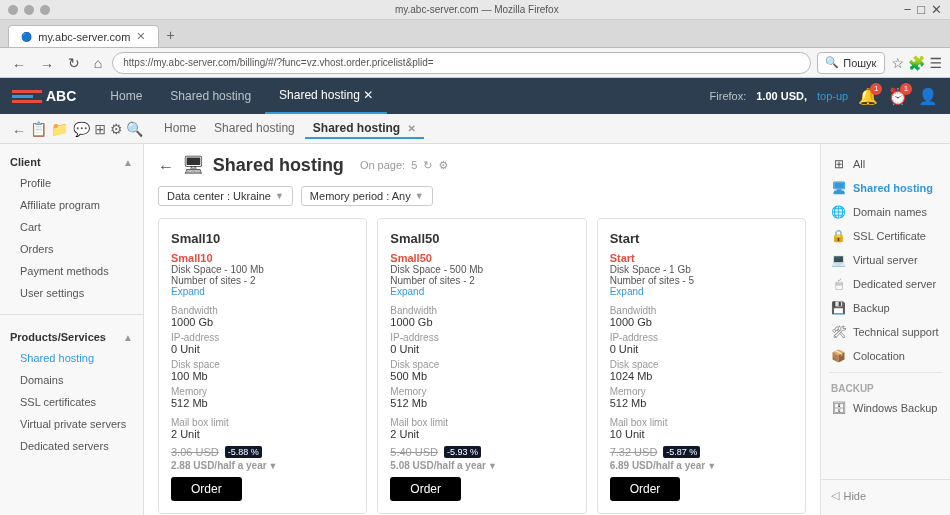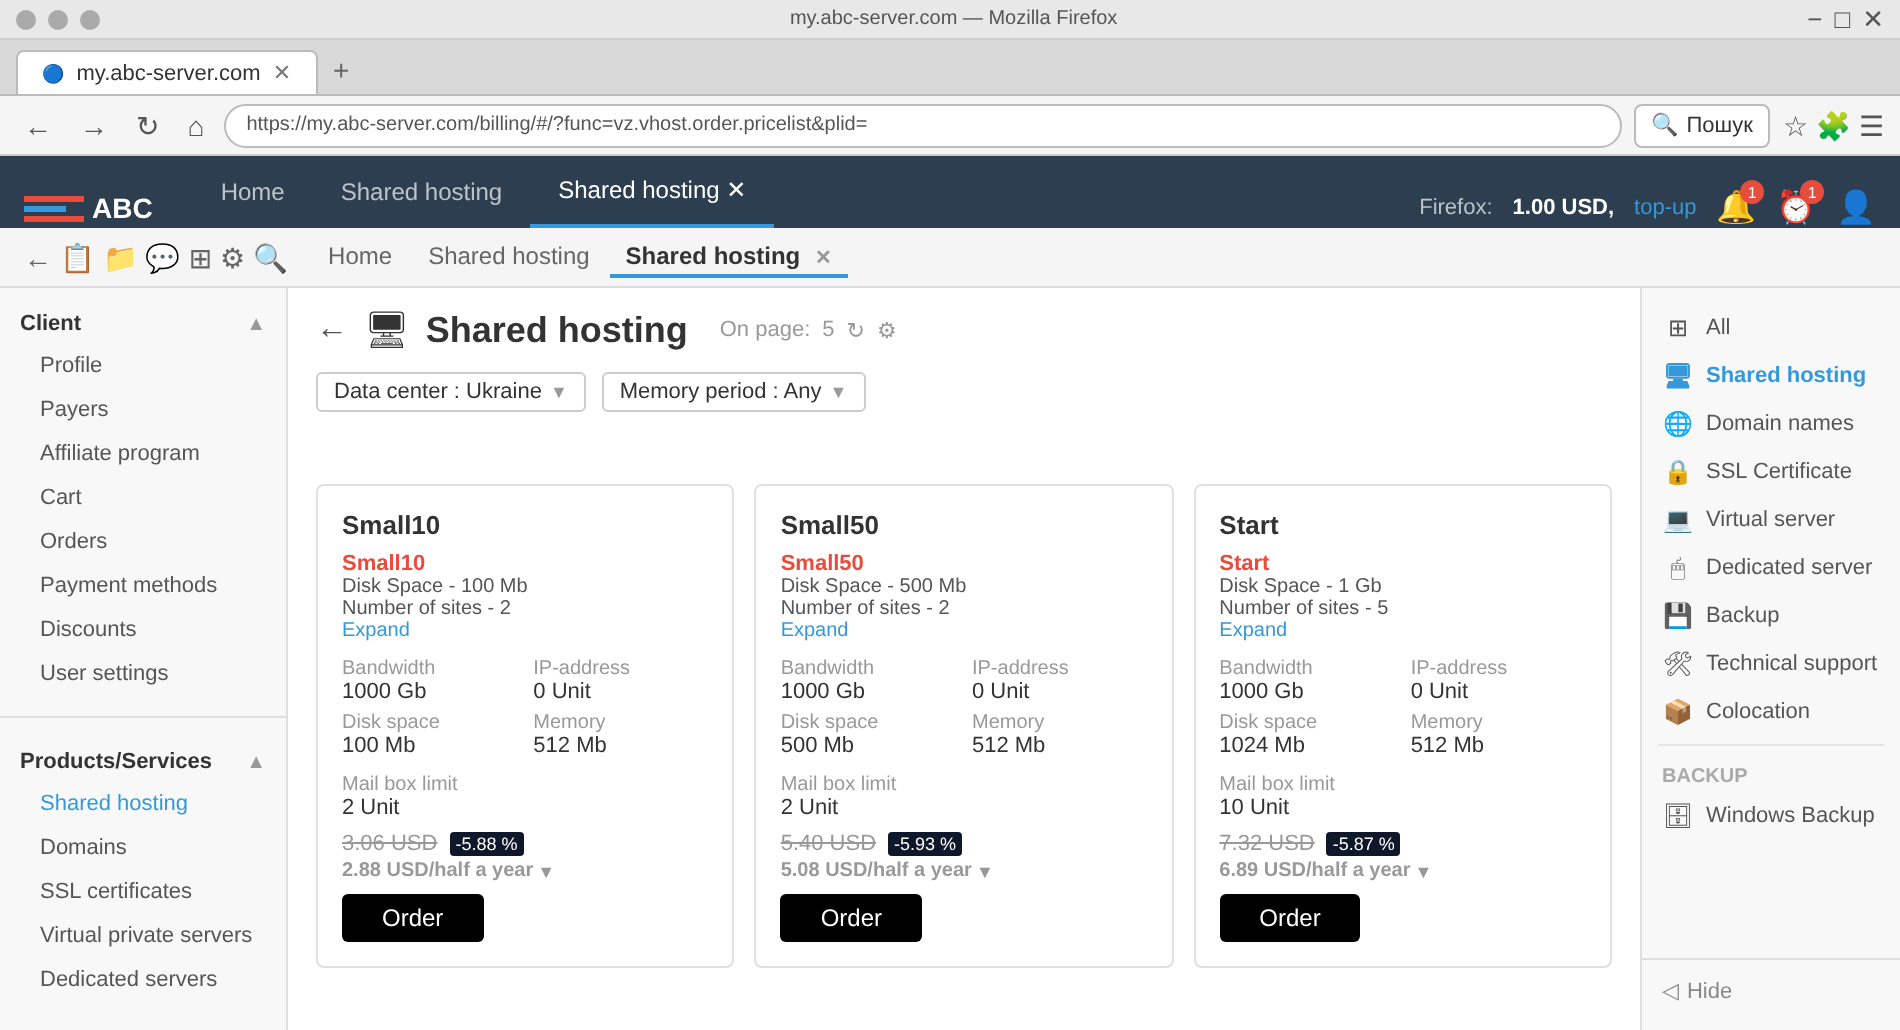--- a/index.html
+++ b/index.html
@@ -21,21 +21,21 @@
     .nav-btn { background: none; border: none; font-size: 14px; color: #555; cursor: pointer; padding: 2px 4px; }
     .url-box { flex: 1; background: #fff; border: 1px solid #bbb; border-radius: 12px; height: 22px; display: flex; align-items: center; padding: 0 10px; font-size: 11px; color: #333; }
     .search-box { background: #fff; border: 1px solid #bbb; border-radius: 4px; height: 22px; display: flex; align-items: center; padding: 0 8px; font-size: 11px; color: #333; gap: 4px; }
     .toolbar-icons { display: flex; gap: 4px; }
     .toolbar-icon { font-size: 14px; color: #555; cursor: pointer; }
 
     
     .app { display: flex; flex-direction: column; height: calc(515px - 78px); background: #fff; }
 
     
-    .top-nav { background: #2c3e50; height: 36px; display: flex; align-items: flex-end; padding: 0 12px; gap: 20px; flex-shrink: 0; }
+    .top-nav { background: #2c3e50; height: 36px; display: flex; align-items: center; padding: 0 12px; gap: 20px; flex-shrink: 0; }
     .logo { color: #fff; font-weight: bold; font-size: 14px; display: flex; align-items: center; gap: 4px; }
     .logo-icon { width: 30px; height: 20px; display: flex; flex-direction: column; gap: 2px; justify-content: center; }
     .logo-line { height: 3px; background: #e74c3c; width: 100%; }
     .logo-line.blue { background: #3498db; width: 70%; }
     .nav-links { display: flex; gap: 0; flex: 1; }
     .nav-link { color: #bdc3c7; font-size: 12px; padding: 0 14px; height: 36px; display: flex; align-items: center; cursor: pointer; text-decoration: none; }
     .nav-link.active { color: #fff; border-bottom: 2px solid #3498db; }
     .nav-right { display: flex; align-items: center; gap: 10px; color: #bdc3c7; font-size: 11px; }
     .balance-amount { color: #fff; font-weight: bold; }
     .top-up { color: #3498db; cursor: pointer; }
@@ -72,27 +72,27 @@
     .page-title { font-size: 18px; font-weight: bold; color: #333; }
     .page-meta { display: flex; align-items: center; gap: 6px; margin-left: 8px; font-size: 11px; color: #999; }
 
     
     .filters { display: flex; gap: 8px; margin-bottom: 12px; }
     .filter-btn { background: #fff; border: 1px solid #ccc; border-radius: 3px; padding: 3px 8px; font-size: 11px; color: #333; cursor: pointer; display: flex; align-items: center; gap: 4px; }
     .filter-btn .arrow { font-size: 9px; color: #999; }
 
     
     .product-grid { display: grid; grid-template-columns: 1fr 1fr 1fr; gap: 10px; }
-    .product-card { background: #fff; border: 1px solid #e0e0e0; border-radius: 4px; padding: 12px; margin-top: 24px; }
+    .product-card { background: #fff; border: 1px solid #e0e0e0; border-radius: 4px; padding: 12px; }
     .product-name { font-size: 13px; font-weight: bold; color: #333; margin-bottom: 6px; }
     .product-highlight { font-size: 11px; color: #e74c3c; font-weight: bold; }
     .product-spec { font-size: 10px; color: #555; }
     .expand-link { font-size: 10px; color: #3498db; cursor: pointer; display: block; margin-bottom: 8px; }
 
-    .specs-grid { display: grid; grid-template-columns: 1fr 1fr; gap: 4px 8px; margin: 8px 0; }
+    .specs-grid { display: grid; grid-template-columns: 1fr; gap: 4px 8px; margin: 8px 0; }
     .spec-item { }
     .spec-label { font-size: 10px; color: #999; }
     .spec-value { font-size: 11px; color: #333; }
 
     .pricing-row { display: flex; align-items: flex-end; gap: 6px; margin: 6px 0 2px; }
     .price-old { font-size: 11px; color: #999; text-decoration: line-through; }
     .price-badge { background: #0f172a; color: #fff; font-size: 9px; border-radius: 2px; padding: 1px 3px; }
     .price-period { font-size: 10px; color: #999; display: flex; align-items: center; gap: 2px; }
     .price-arrow { font-size: 9px; }
 
@@ -204,26 +204,24 @@
 
   <div class="main-layout">
 
     <div class="sidebar-left">
       <div class="sidebar-section">
         <div class="sidebar-section-header">
           <span>Client</span>
           <span class="section-toggle">▲</span>
         </div>
         <div class="sidebar-item"><span>Profile</span></div>
-        <div class="sidebar-item"><span>Payers</span></div>
         <div class="sidebar-item"><span>Affiliate program</span></div>
         <div class="sidebar-item"><span>Cart</span></div>
         <div class="sidebar-item"><span>Orders</span></div>
         <div class="sidebar-item"><span>Payment methods</span></div>
-        <div class="sidebar-item"><span>Discounts</span></div>
         <div class="sidebar-item"><span>User settings</span></div>
       </div>
       <hr class="section-divider">
       <div class="sidebar-section">
         <div class="sidebar-section-header">
           <span>Products/Services</span>
           <span class="section-toggle">▲</span>
         </div>
         <div class="sidebar-item active"><span>Shared hosting</span></div>
         <div class="sidebar-item"><span>Domains</span></div>

